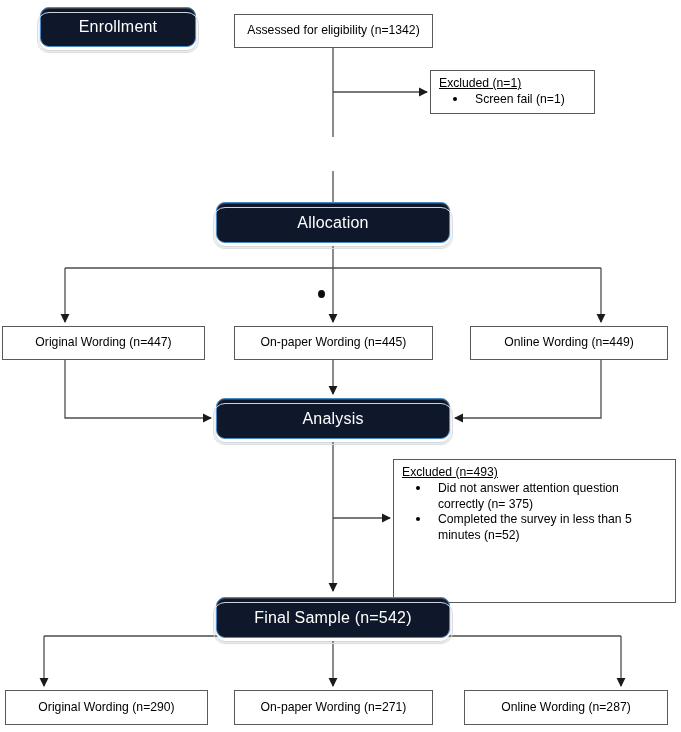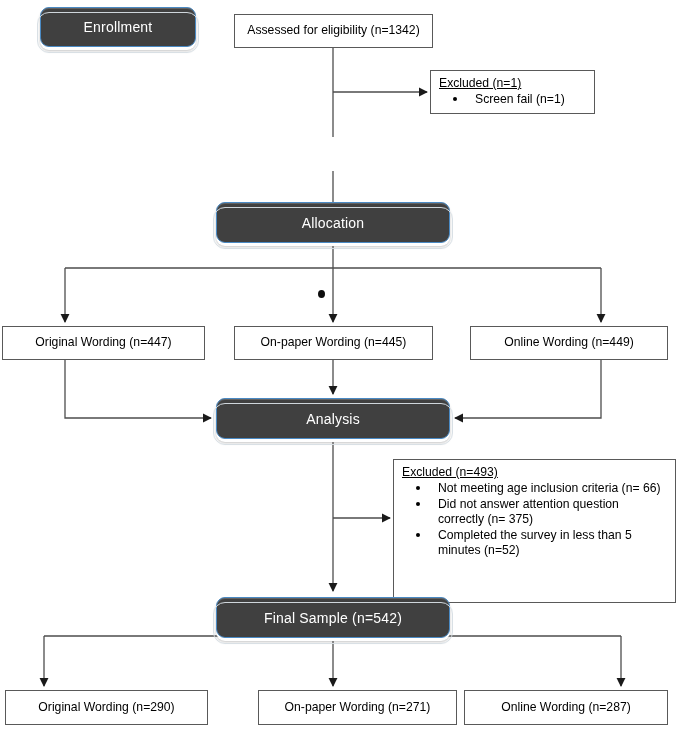--- a/index.html
+++ b/index.html
@@ -43,28 +43,28 @@
   .rect-node.left-align {
     display: block;
     justify-content: flex-start;
     padding: 5px 8px 6px 8px;
     text-align: left;
   }
   
   .stage {
     position: absolute;
     box-sizing: border-box;
-    background: #404040;
+    background: #0f172a;
     border: 1px solid #4A8AC4;
     border-radius: 9px;
     display: flex;
     align-items: center;
     justify-content: center;
     color: #ffffff;
-    font-size: 14px;
+    font-size: 16px;
     letter-spacing: .2px;
     z-index: 4;
     box-shadow:
       0 3px 0 0 #ffffff,
       0 4px 3px 0 rgba(120,120,120,.45),
       inset 0 1px 0 rgba(255,255,255,.18);
   }
   .stage::after {
     content: "";
     position: absolute;
@@ -192,38 +192,34 @@
   <div class="rect-node" style="left:234px; top:326px; width:199px; height:34px;">
     <span>On-paper Wording (n=445)</span>
   </div>
   <div class="rect-node" style="left:470px; top:326px; width:198px; height:34px;">
     <span>Online Wording (n=449)</span>
   </div>
 
   <div class="rect-node left-align" style="left:393px; top:459px; width:283px; height:144px;">
     <p class="excl-title">Excluded (n=493)</p>
     <ul class="excl-list">
-      <li>
-        <span class="bullet"></span>
-        <span>Not meeting age inclusion criteria (n= 66)</span>
-      </li>
       <li>
         <span class="bullet"></span>
         <span>Did not answer attention question correctly (n= 375)</span>
       </li>
       <li>
         <span class="bullet"></span>
         <span>Completed the survey in less than 5 minutes (n=52)</span>
       </li>
     </ul>
   </div>
 
   <div class="rect-node" style="left:5px; top:690px; width:203px; height:35px;">
     <span>Original Wording (n=290)</span>
   </div>
-  <div class="rect-node" style="left:234px; top:690px; width:199px; height:35px;margin-left:24px;">
+  <div class="rect-node" style="left:234px; top:690px; width:199px; height:35px;">
     <span>On-paper Wording (n=271)</span>
   </div>
   <div class="rect-node" style="left:464px; top:690px; width:204px; height:35px;">
     <span>Online Wording (n=287)</span>
   </div>
 
 </div>
 
 </body></html>

